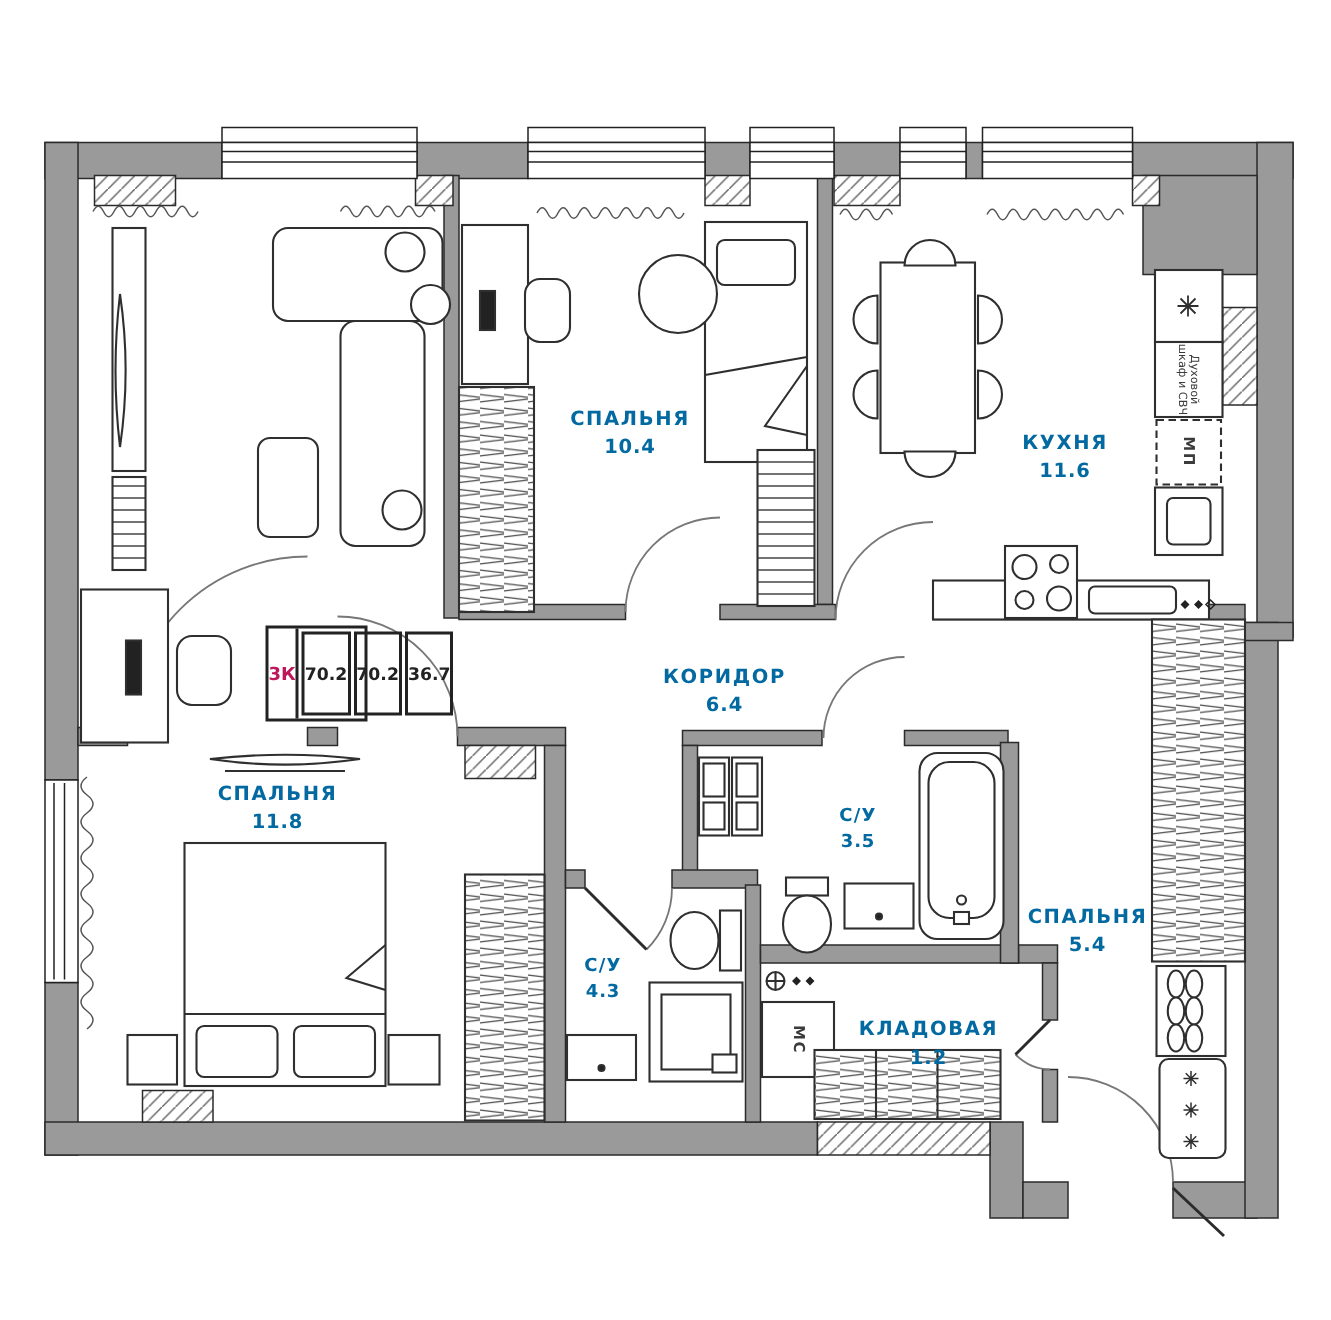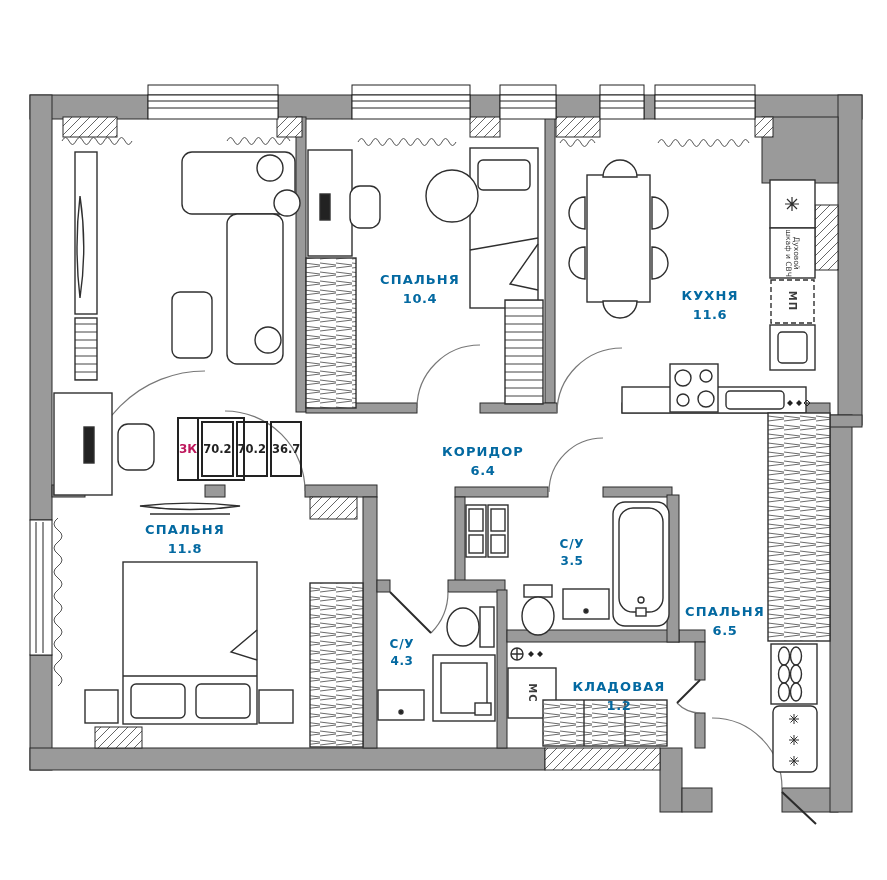--- a/index.html
+++ b/index.html
@@ -333,21 +333,21 @@
 <div class="lbl small" style="left:572px;top:553px">
   <span>С/У</span>
   <span class="area">3.5</span>
 </div>
 <div class="lbl small" style="left:402px;top:653px">
   <span>С/У</span>
   <span class="area">4.3</span>
 </div>
 <div class="lbl" style="left:725px;top:622px">
   <span>СПАЛЬНЯ</span>
-  <span class="area">6.5</span>
+  <span class="area">5.4</span>
 </div>
 <div class="lbl" style="left:619px;top:697px">
   <span>КЛАДОВАЯ</span>
   <span class="area">1.2</span>
 </div>
 
 <div class="vlabel ovenlbl" style="left:792px;top:253px">Духовой шкаф и СВЧ</div>
 <div class="vlabel" style="left:792px;top:301px">МП</div>
 <div class="vlabel" style="left:532px;top:693px">МС</div>
 

